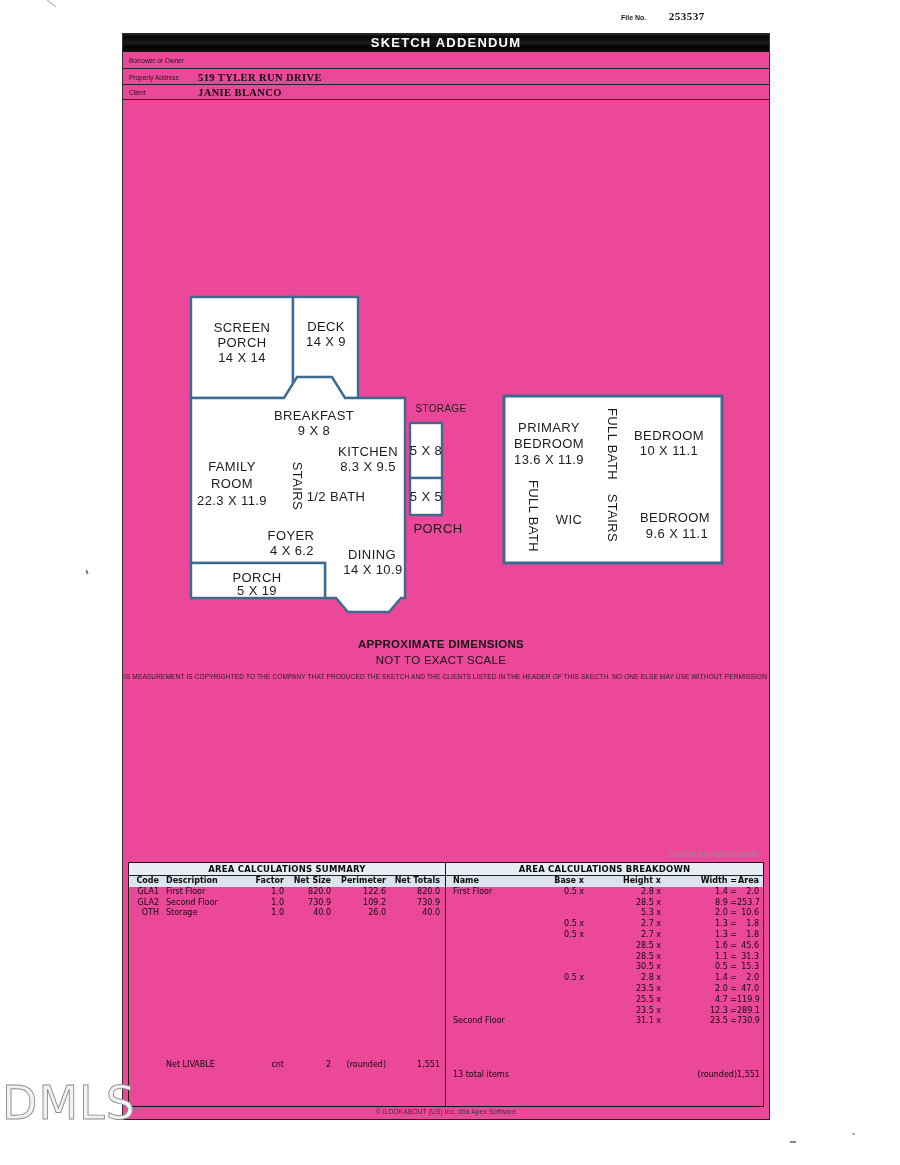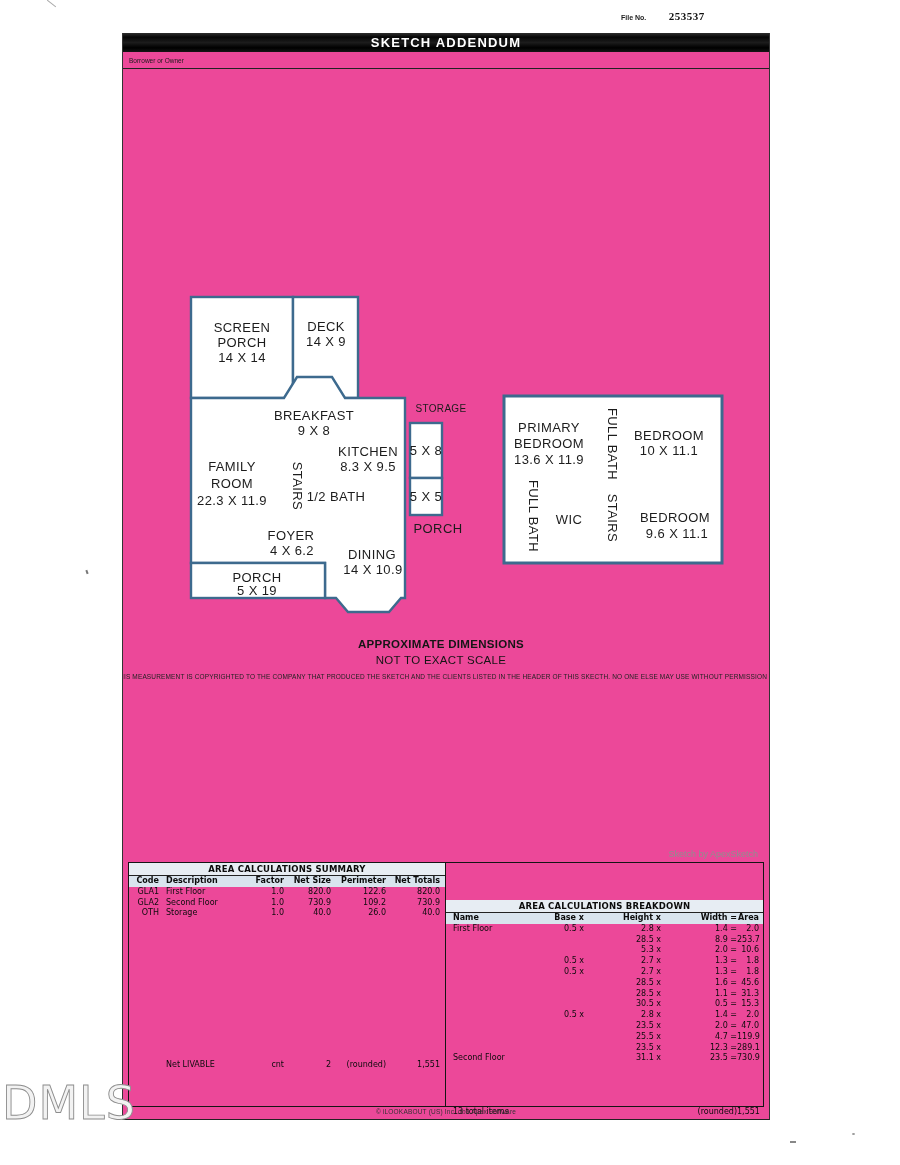--- a/index.html
+++ b/index.html
@@ -27,21 +27,21 @@
   .note2{font-size:11.5px;letter-spacing:.3px;fill:#151515;}
   .tiny{font-size:6.5px;letter-spacing:.15px;fill:#222;}
   .credit{font-size:9px;fill:#8f8f8f;}
   .wall{fill:#fff;stroke:#3d6a8e;stroke-width:2.4;stroke-linejoin:miter;}
   .wall2{fill:#fff;stroke:#3d6a8e;stroke-width:3;}
   
   .tables{position:absolute;left:5px;top:829px;width:634px;height:243px;border:1.5px solid #151515;display:flex;
           font-family:"DejaVu Sans",sans-serif;font-size:8px;color:#0b0b0b;}
   .pane{position:relative;height:100%;}
   .pane.lft{width:316px;border-right:1.5px solid #151515;}
-  .pane.rgt{flex:1;margin-top:37px;}
+  .pane.rgt{flex:1;}
   .ttitle{height:12px;line-height:12px;text-align:center;font-weight:700;font-size:8.5px;letter-spacing:.2px;
           background:#e7edf3;border-bottom:1px solid #222;}
   .thead{font-weight:700;background:#d9e4ee;}
   .sum-grid,.brk-grid{display:grid;height:10.8px;line-height:10.8px;white-space:nowrap;}
   .sum-grid{grid-template-columns:30px 90px 35px 47px 55px 1fr;}
   .brk-grid{grid-template-columns:90px 48px 77px 76px 1fr;}
   .sum-grid span,.brk-grid span{overflow:hidden;}
   .sum-grid .c0{padding-left:0;text-align:right;}
   .sum-grid .c1{padding-left:7px;}
   .sum-grid .c2,.sum-grid .c3,.sum-grid .c4,.sum-grid .c5{text-align:right;}
@@ -73,20 +73,28 @@
   </div>
 
   <div class="page">
 
     <div class="titlebar">
       <span>SKETCH ADDENDUM</span>
     </div>
 
     <div class="frow r1">
       <span class="flabel" style="left:6px">Borrower or Owner</span>
+    </div>
+    <div class="frow r2">
+      <span class="flabel" style="left:6px">Property Address</span>
+      <span class="fval" style="left:75px">519 TYLER RUN DRIVE</span>
+    </div>
+    <div class="frow r4">
+      <span class="flabel" style="left:6px">Client</span>
+      <span class="fval" style="left:75px">JANIE BLANCO</span>
     </div>
 
     <svg class="sketch" viewBox="122 112 646 750">
 
       <rect class="wall" x="190" y="297" width="102" height="101"></rect>
       <rect class="wall" x="292" y="297" width="65" height="101"></rect>
       <path class="wall" d="M190 398 L283 398 L296 377 L331 377 L344 398 L404 398 L404 598 L400 598 L388 612 L347 612 L335 598 L324 598 L324 563 L190 563 Z"></path>
       <rect class="wall" x="190" y="563" width="134" height="35"></rect>
       <rect class="wall" x="409" y="423" width="32" height="55"></rect>
       <rect class="wall" x="409" y="478" width="32" height="37"></rect>

